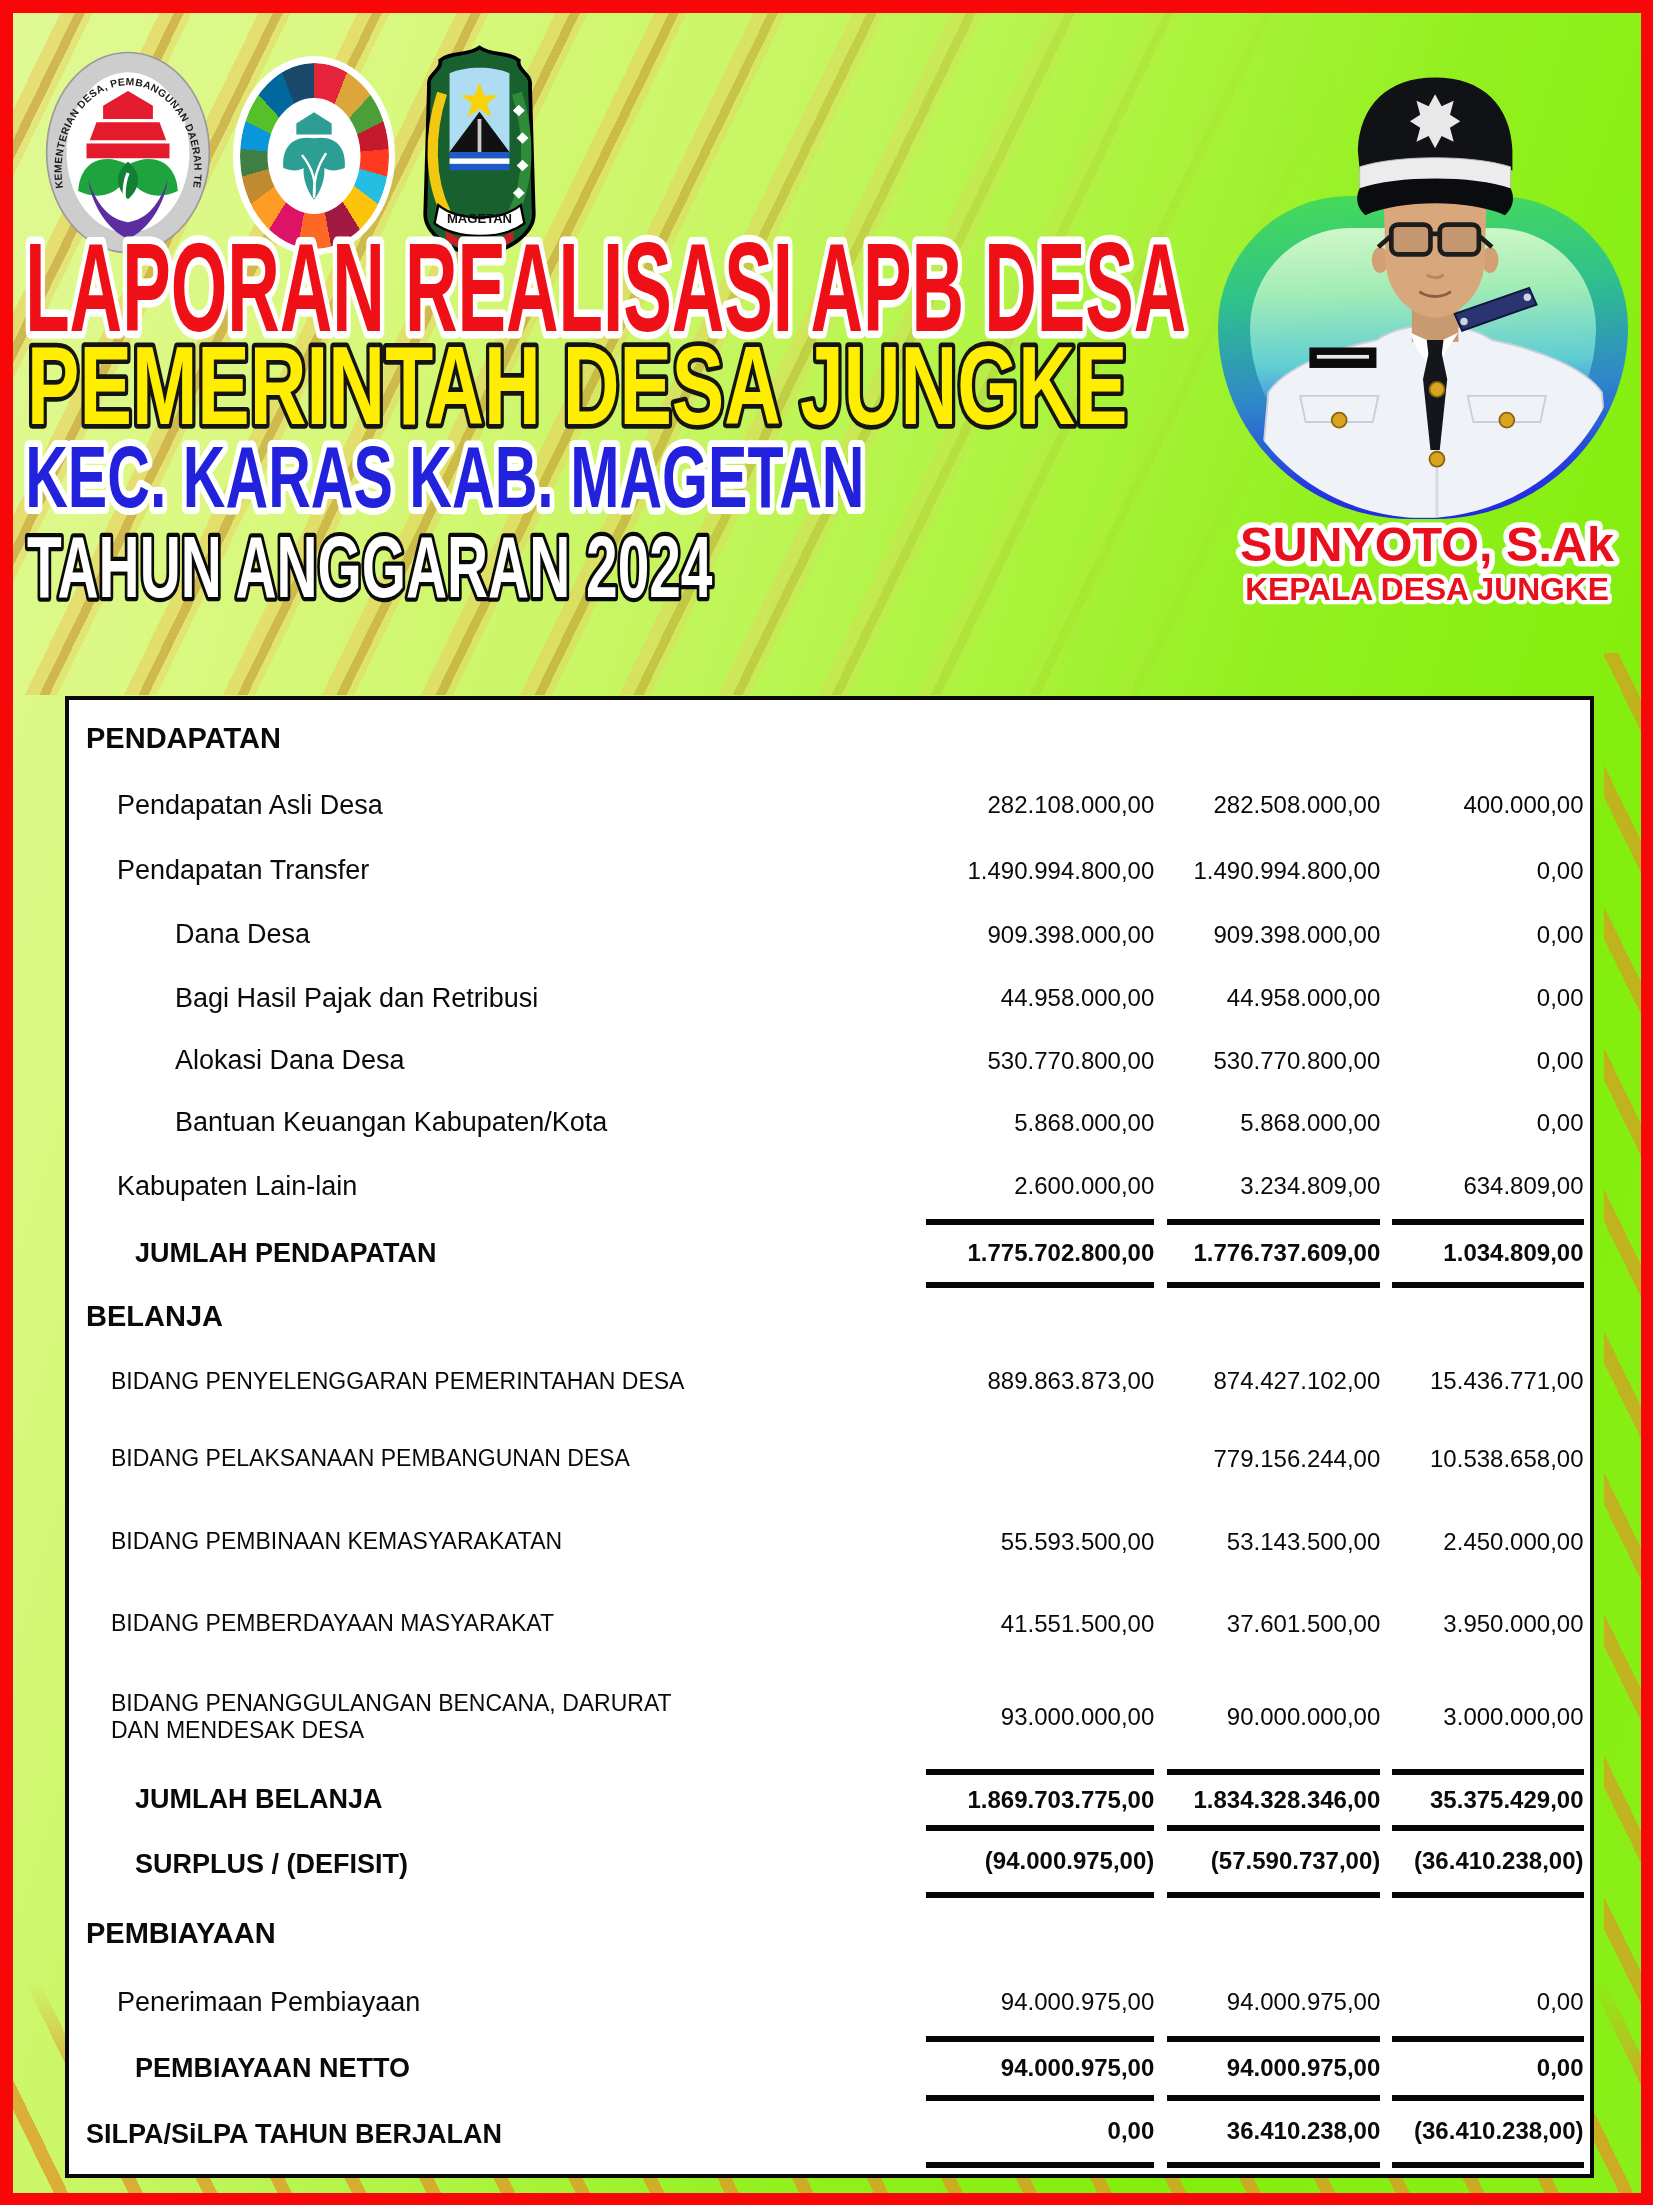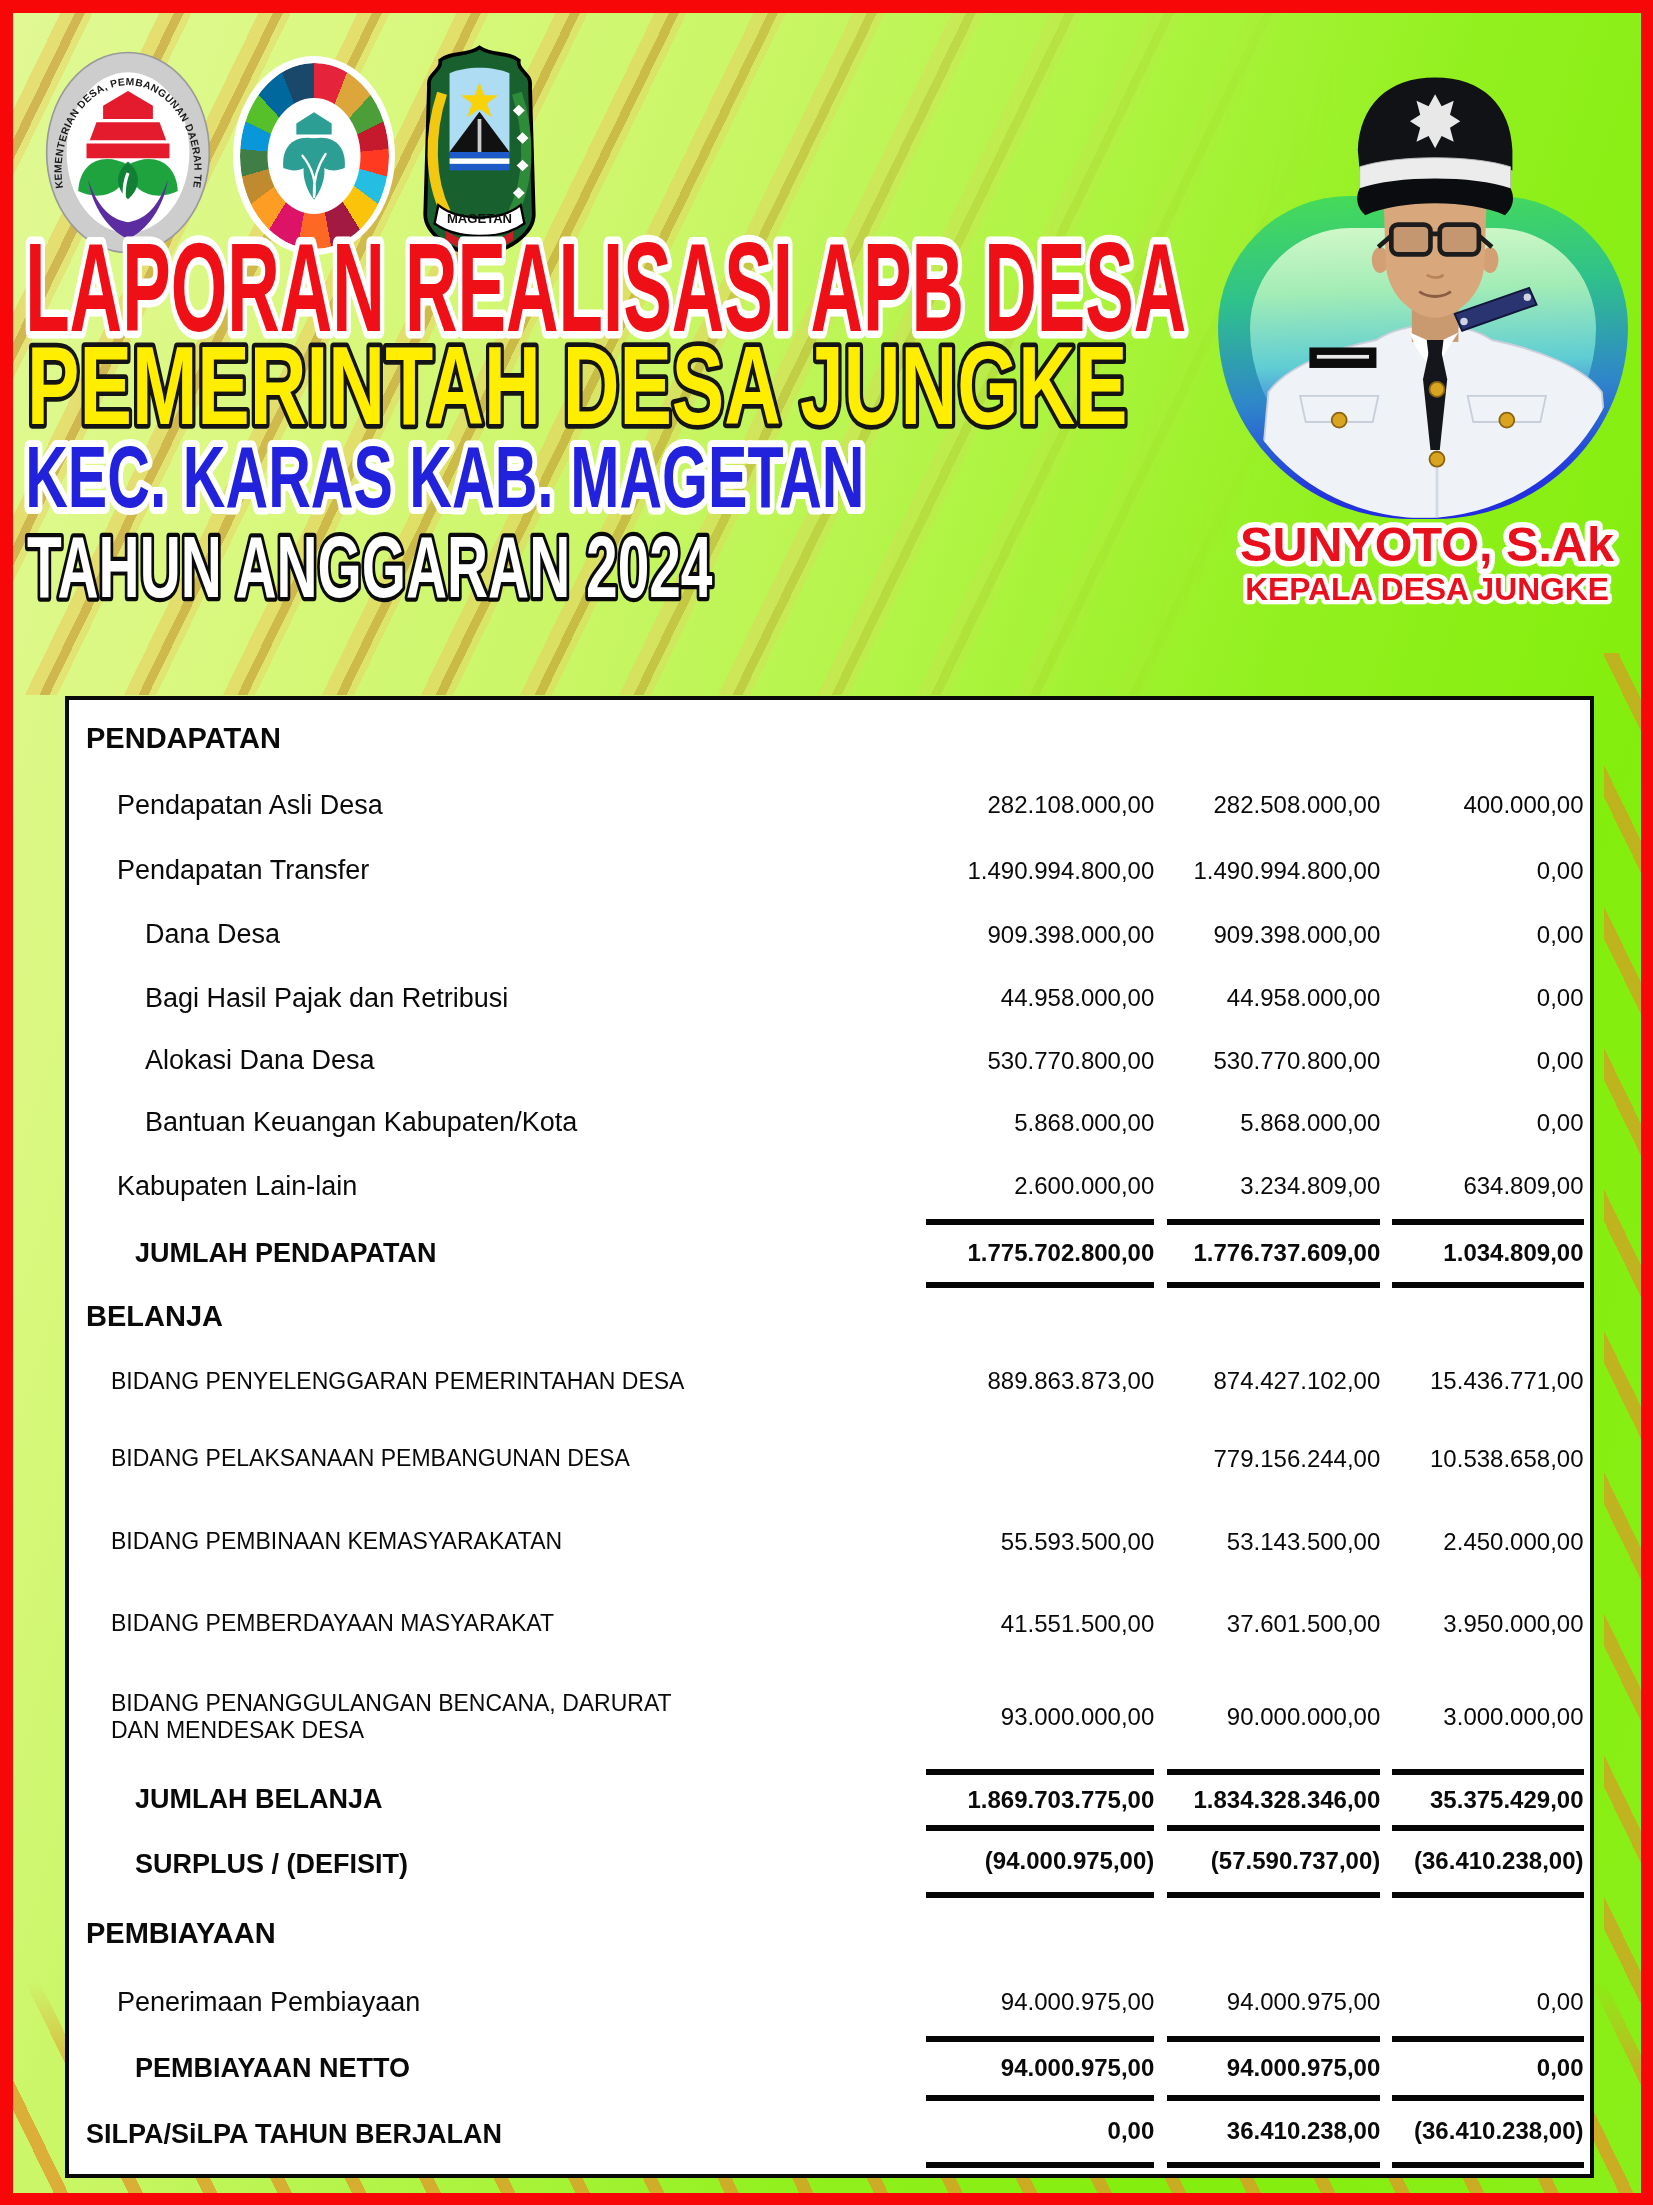--- a/index.html
+++ b/index.html
@@ -64,21 +64,21 @@
   .n-small{font-size:34px;stroke-width:9px;}
 
   
   .budget-table{position:absolute;left:65px;top:696px;width:1529px;height:1482px;z-index:5;
     background:#fff;border:4.7px solid #090909;box-sizing:border-box;
     padding-top:4.7px;color:#0a0a0a;}
   .row{display:flex;align-items:stretch;padding-right:6.5px;}
   .lbl{flex:1;display:flex;align-items:center;font-size:27px;white-space:nowrap;}
   .num{display:flex;align-items:center;justify-content:flex-end;font-size:24px;white-space:nowrap;}
   .c1{width:228px;} .c2{width:213px;margin-left:13px;} .c3{width:192px;margin-left:11.2px;}
-  .ind0 .lbl{padding-left:17px;} .ind1 .lbl{padding-left:48px;} .ind2 .lbl{padding-left:76px;}
+  .ind0 .lbl{padding-left:17px;} .ind1 .lbl{padding-left:48px;} .ind2 .lbl{padding-left:106px;}
   .indB .lbl{padding-left:42px;} .indT .lbl{padding-left:66px;}
   .sec .lbl{font-weight:bold;font-size:29px;}
   .bidang .lbl{font-size:23px;}
   .bold .lbl,.bold .num{font-weight:bold;}
   .tot .num{border-top:6.5px solid #060606;border-bottom:6.5px solid #060606;}
   .totB .num{border-bottom:6.5px solid #060606;}
   .wrap .lbl{white-space:normal;line-height:1.15;}
   .wrap .lbl span{display:block;max-width:578px;}
   .h62{height:58px}.h66{height:62px}.h67{height:62px}.h68{height:63px}.h69{height:64px}
   .h70{height:65px}.h72{height:67px}.h74{height:69px}.h76{height:71px}

